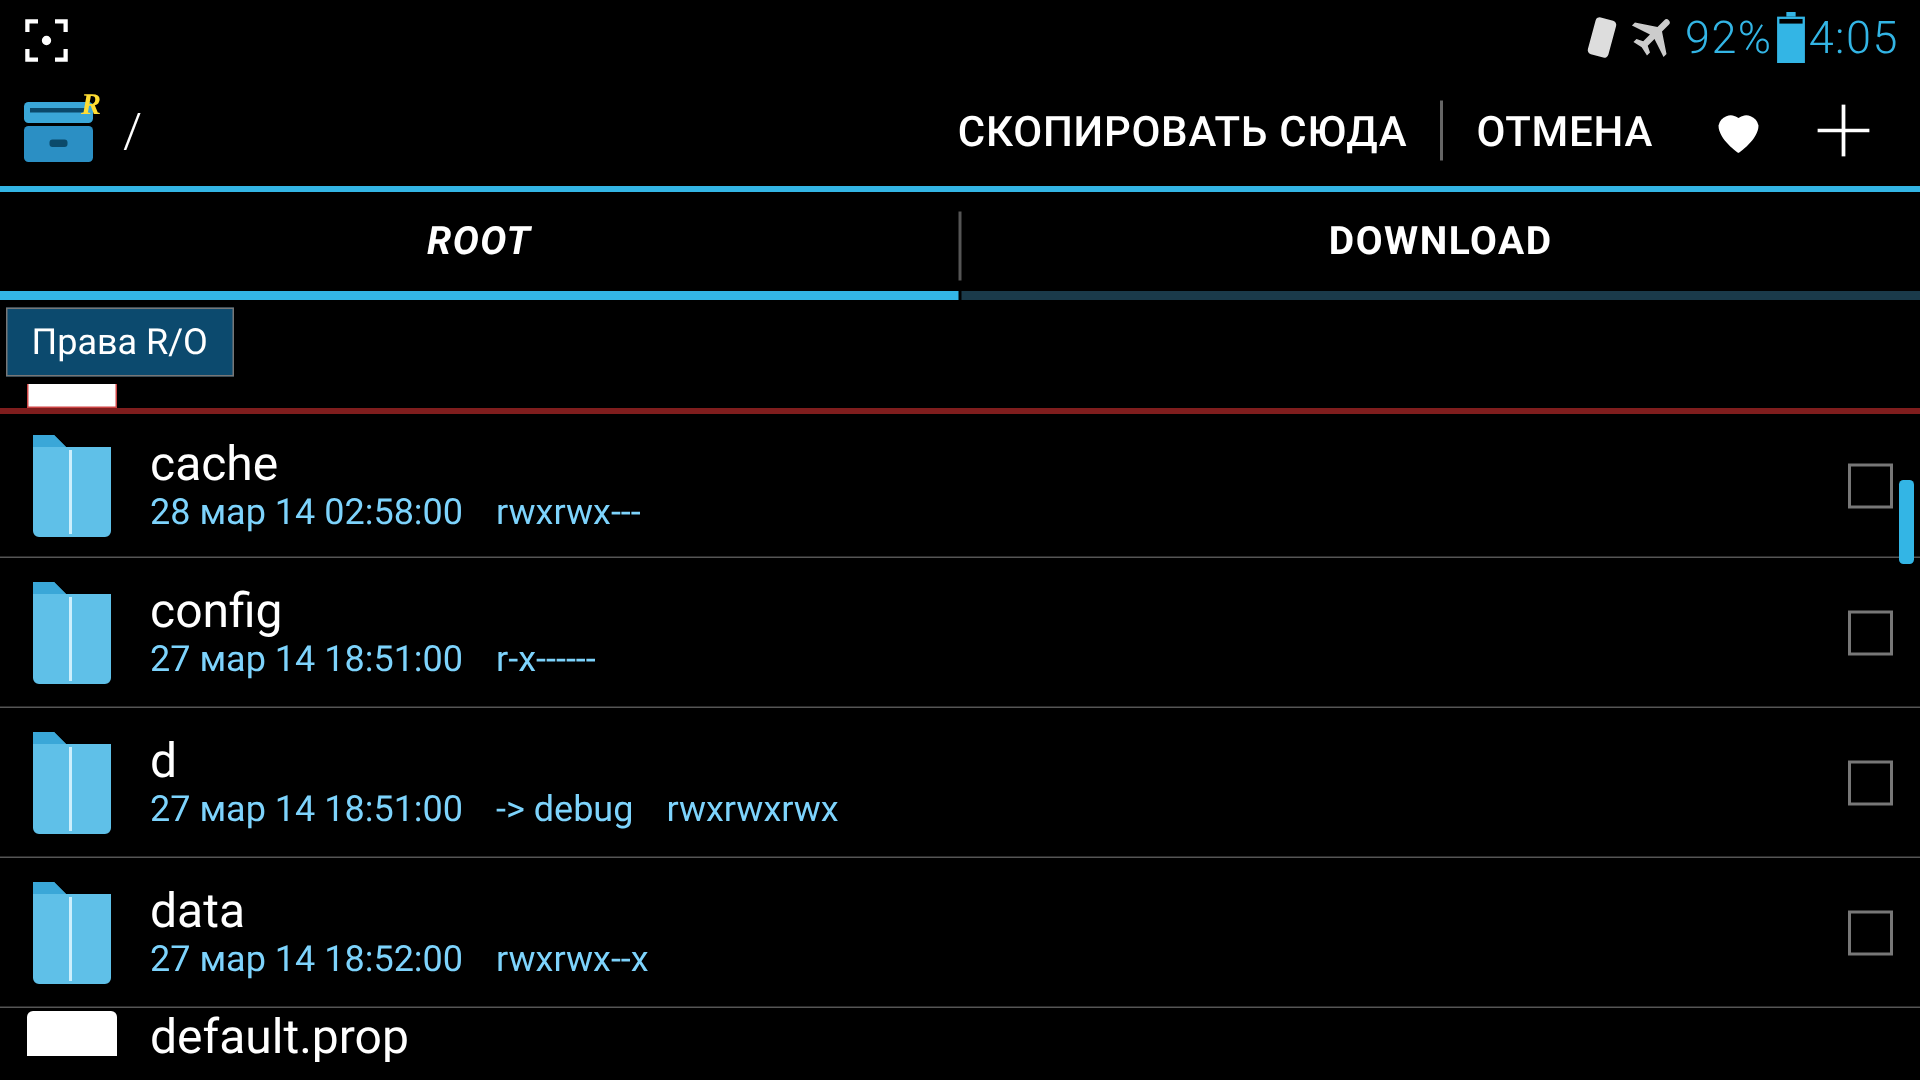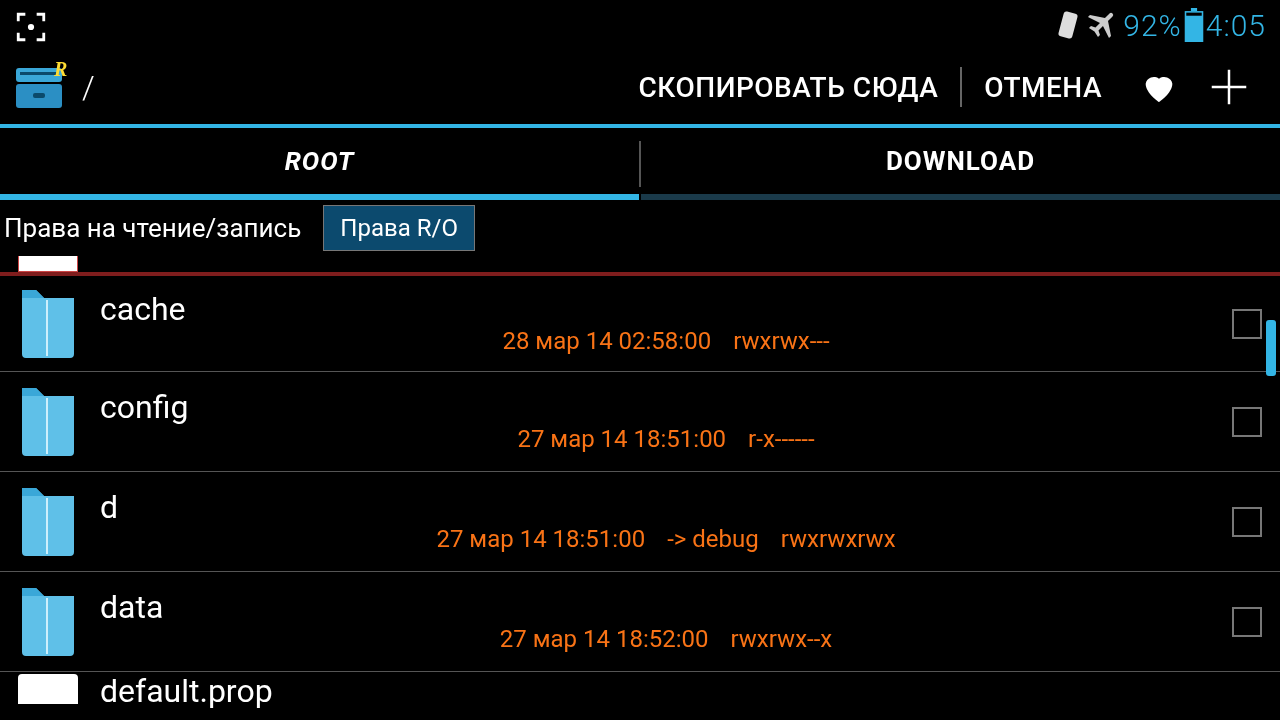--- a/index.html
+++ b/index.html
@@ -115,21 +115,21 @@
     cursor:pointer;
   }
   .file-row:first-child { border-top:4px solid #7f1d1d; }
   .folder-icon {
     width:60px; height:76px;
     margin:0 22px 0 18px;
     flex-shrink:0;
   }
   .file-text { flex:1; min-width:0; }
   .file-name { font-size:32px; line-height:1.1; }
-  .file-meta { font-size:24px; color:#f97316; margin-top:0; display:flex; gap:22px;justify-content:center; }
+  .file-meta { font-size:24px; color:#7dd3fc; margin-top:0; display:flex; gap:22px; }
   .file-meta span { white-space:nowrap; }
   .checkbox {
     width:30px; height:30px;
     border:2px solid #777;
     flex-shrink:0;
   }
 
   
   .scroll-thumb {
     position:absolute;
@@ -213,21 +213,20 @@
   </div>
 </div>
 
 <div class="tabs">
   <div class="tab active">ROOT</div>
   <div class="tab-div"></div>
   <div class="tab">DOWNLOAD</div>
 </div>
 
 <div class="mount-bar">
-  <div class="mount-label">Права на чтение/запись</div>
   <div class="mount-btn">Права R/O</div>
 </div>
 
 <div class="partial-prev"></div>
 
 <div class="file-list">
 
   <div class="file-row">
     <div class="folder-icon">
       <svg width="60" height="76" viewBox="0 0 60 76">

